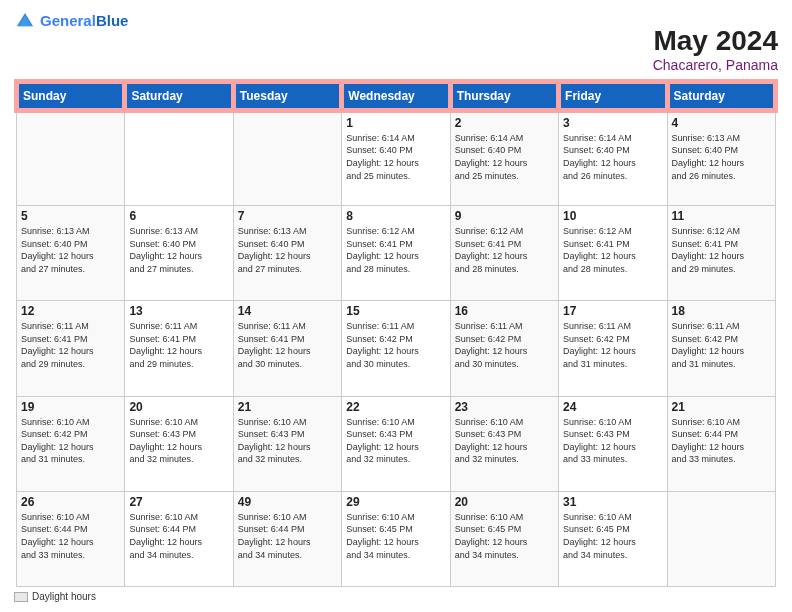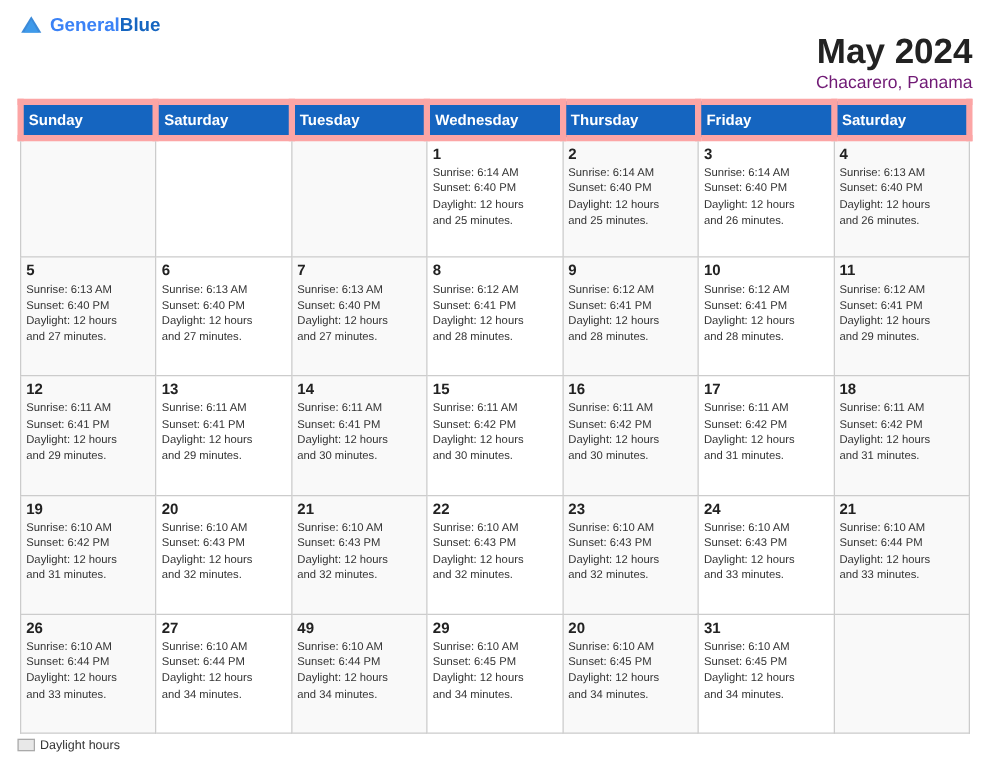--- a/index.html
+++ b/index.html
@@ -96,20 +96,21 @@
       line-height: 1.4;
     }
     .footer {
       display: flex;
       align-items: center;
       margin-top: 4px;
       gap: 16px;
     }
     .legend-item {
       display: flex;
+      align-items: center;
       gap: 4px;
       font-size: 10px;
       color: #333;
     }
     .legend-box {
       width: 14px;
       height: 10px;
       background: #e8e8e8;
       border: 1px solid #aaa;
     }

